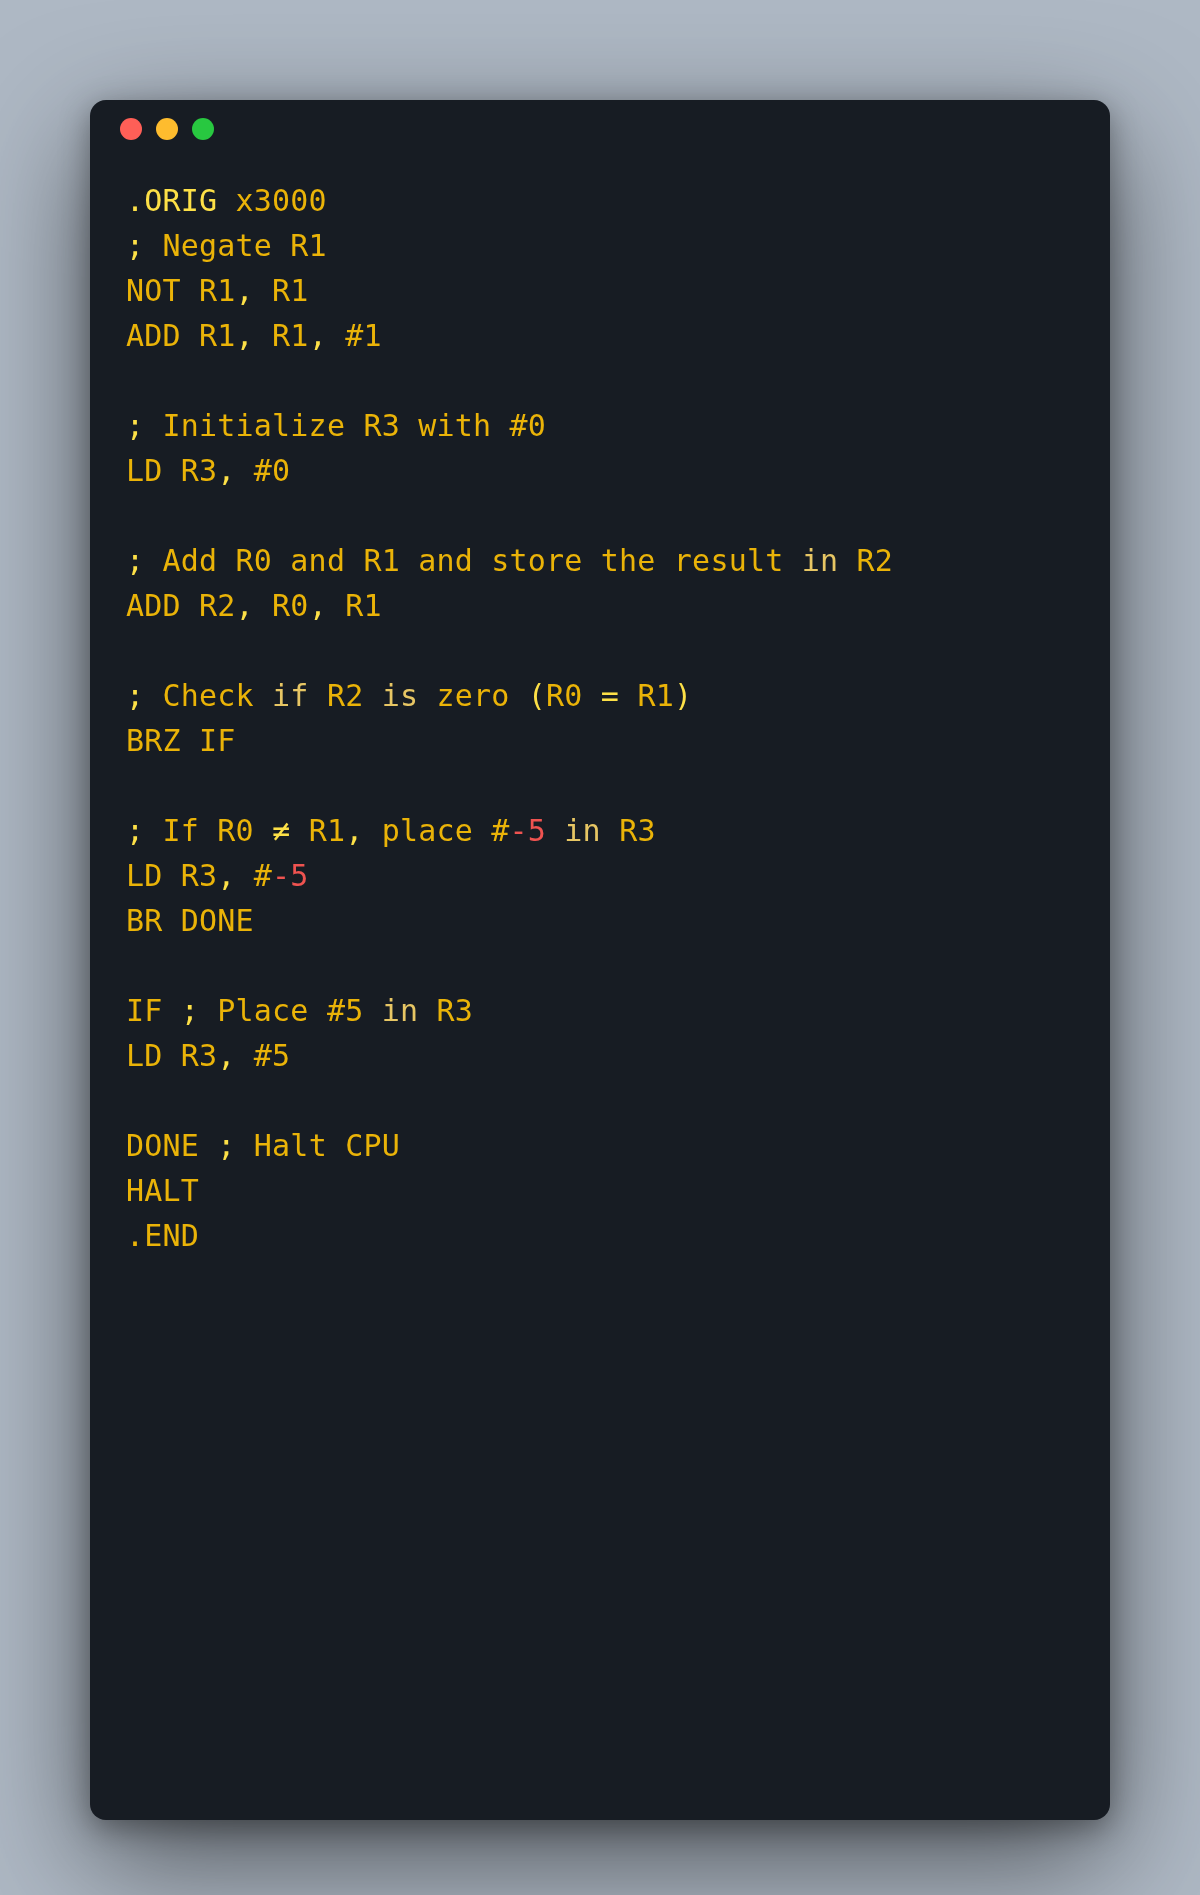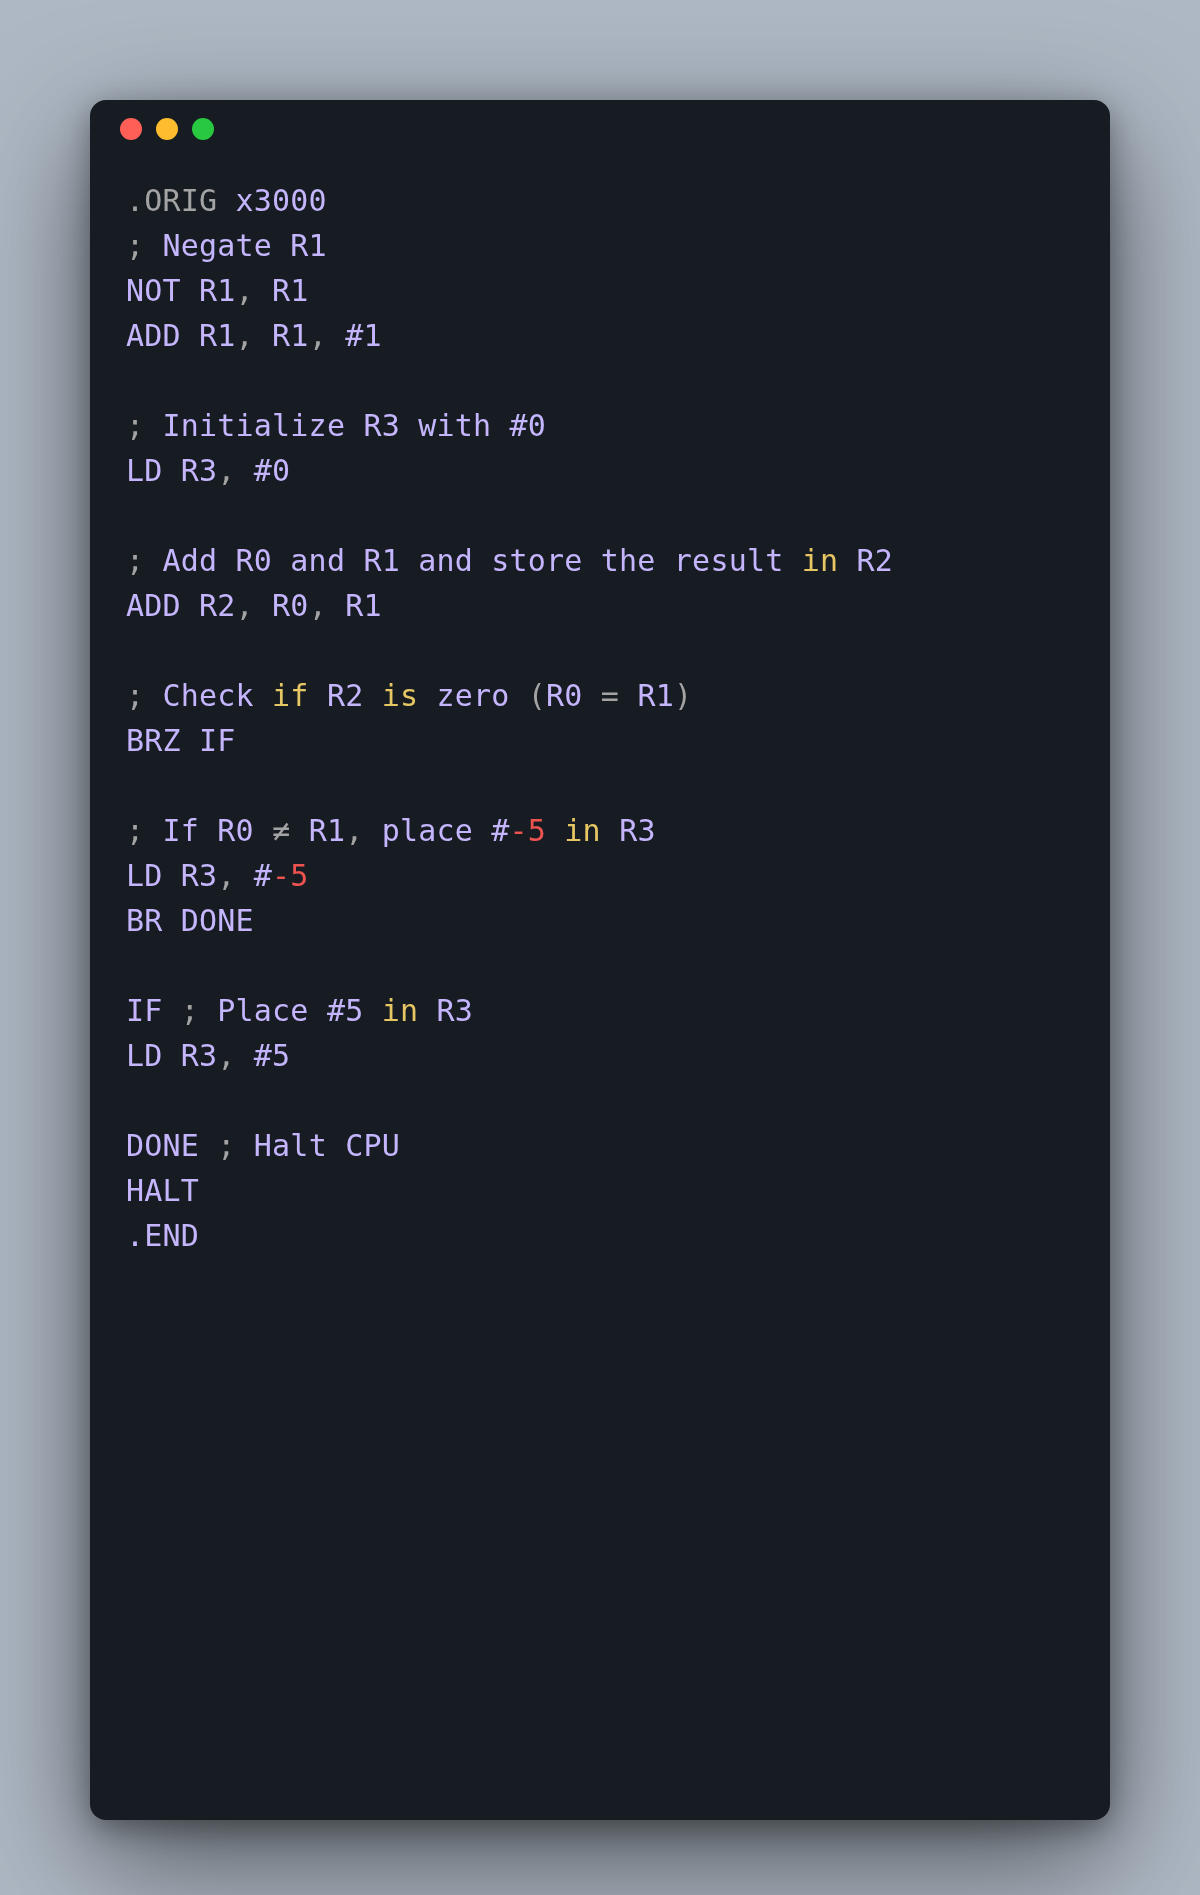--- a/index.html
+++ b/index.html
@@ -33,22 +33,22 @@
     height: 22px;
     border-radius: 50%;
   }
   .code-area {
     padding: 20px 36px 0 36px;
     font-size: 30px;
     line-height: 1.5;
     white-space: pre;
     letter-spacing: 0.2px;
   }
-  .c-base   { color: #a3a3a3; }
-  .c-blue   { color: #c4b5fd; }
+  .c-base   { color: #fde047; }
+  .c-blue   { color: #eab308; }
   .c-yellow { color: #e7c664; text-align: center; }
   .c-red    { color: #ef5350; }
 </style>
 </head>
 <body>
 
 <div class="window">
   <div class="titlebar">
     <div class="tl-dot" style="background:#ff5f57"></div>
     <div class="tl-dot" style="background:#febc2e"></div>

